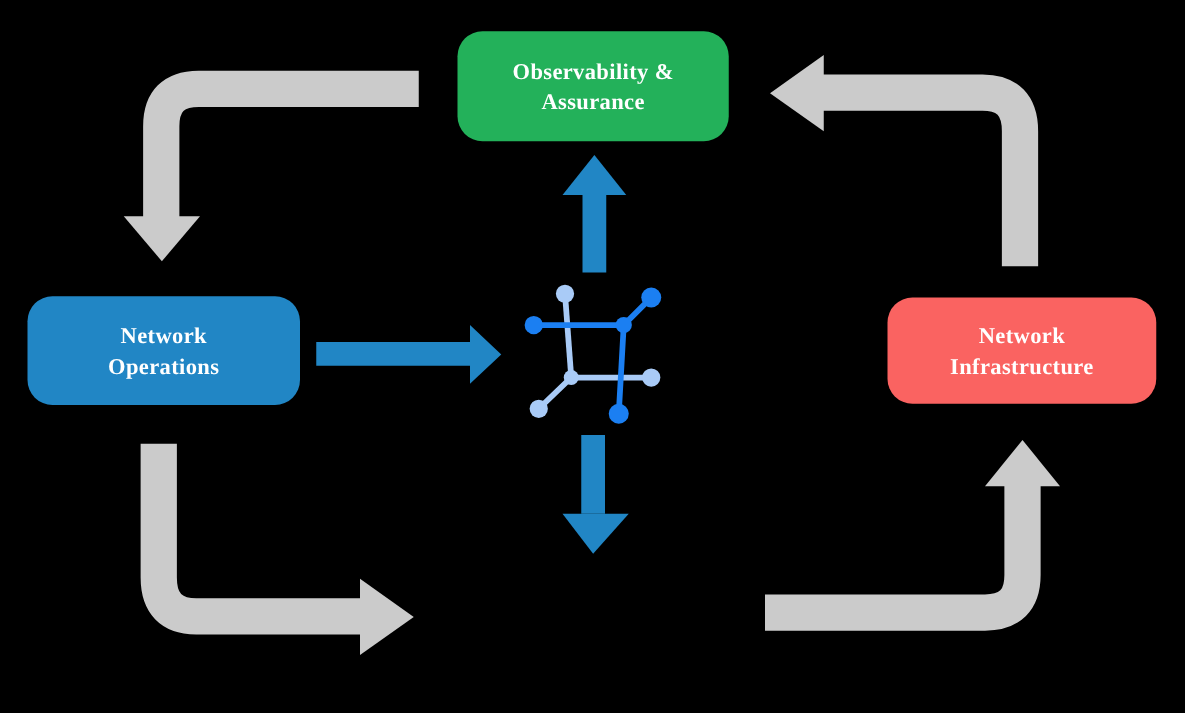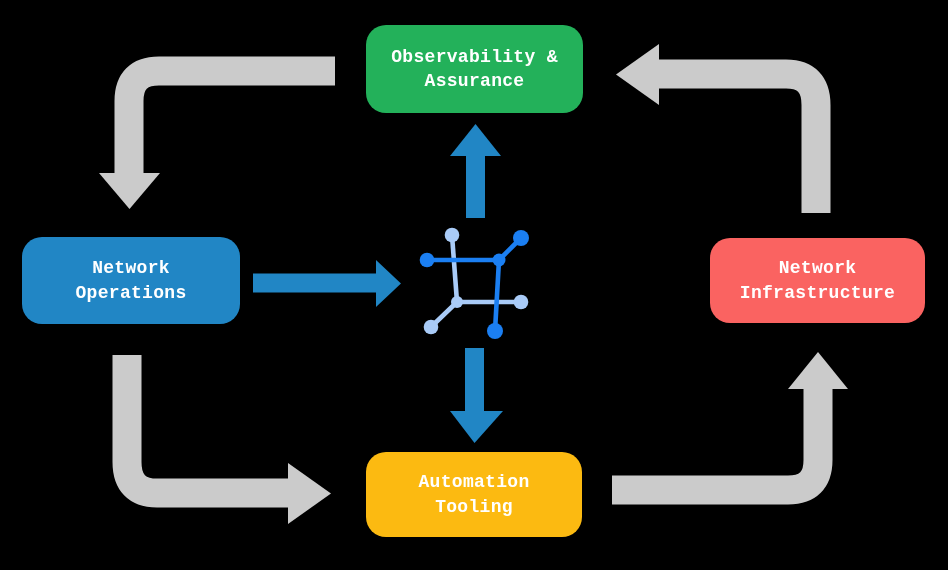--- a/index.html
+++ b/index.html
@@ -6,21 +6,21 @@
     margin: 0;
     padding: 0;
     background: #000000;
   }
   .stage {
     position: relative;
     width: 948px;
     height: 570px;
     background: #000000;
     overflow: hidden;
-    font-family: Liberation Mono, monospace;
+    font-family: Liberation Serif, serif;
   }
   .arrows-layer, .icon-layer {
     position: absolute;
     left: 0;
     top: 0;
   }
   .node {
     position: absolute;
     display: flex;
     align-items: center;
@@ -119,24 +119,20 @@
   <div class="node node-operations">
     <span>Network
 Operations</span>
   </div>
 
   <div class="node node-infrastructure">
     <span>Network
 Infrastructure</span>
   </div>
 
-  <div class="node node-automation">
-    <span>Automation
-Tooling</span>
-  </div>
 
   <svg class="icon-layer" style="left:417px; top:226px;" width="114" height="114" viewBox="0 0 114 114">
 
     <path class="icon-light-line" d="M 35 9 L 40 76"></path>
     <path class="icon-light-line" d="M 40 76 L 104 76"></path>
     <path class="icon-light-line" d="M 40 76 L 14 101"></path>
     <circle class="icon-light-dot" cx="35" cy="9" r="7.3"></circle>
     <circle class="icon-light-dot" cx="104" cy="76" r="7.3"></circle>
     <circle class="icon-light-dot" cx="14" cy="101" r="7.3"></circle>
     <circle class="icon-light-dot" cx="40" cy="76" r="6"></circle>

